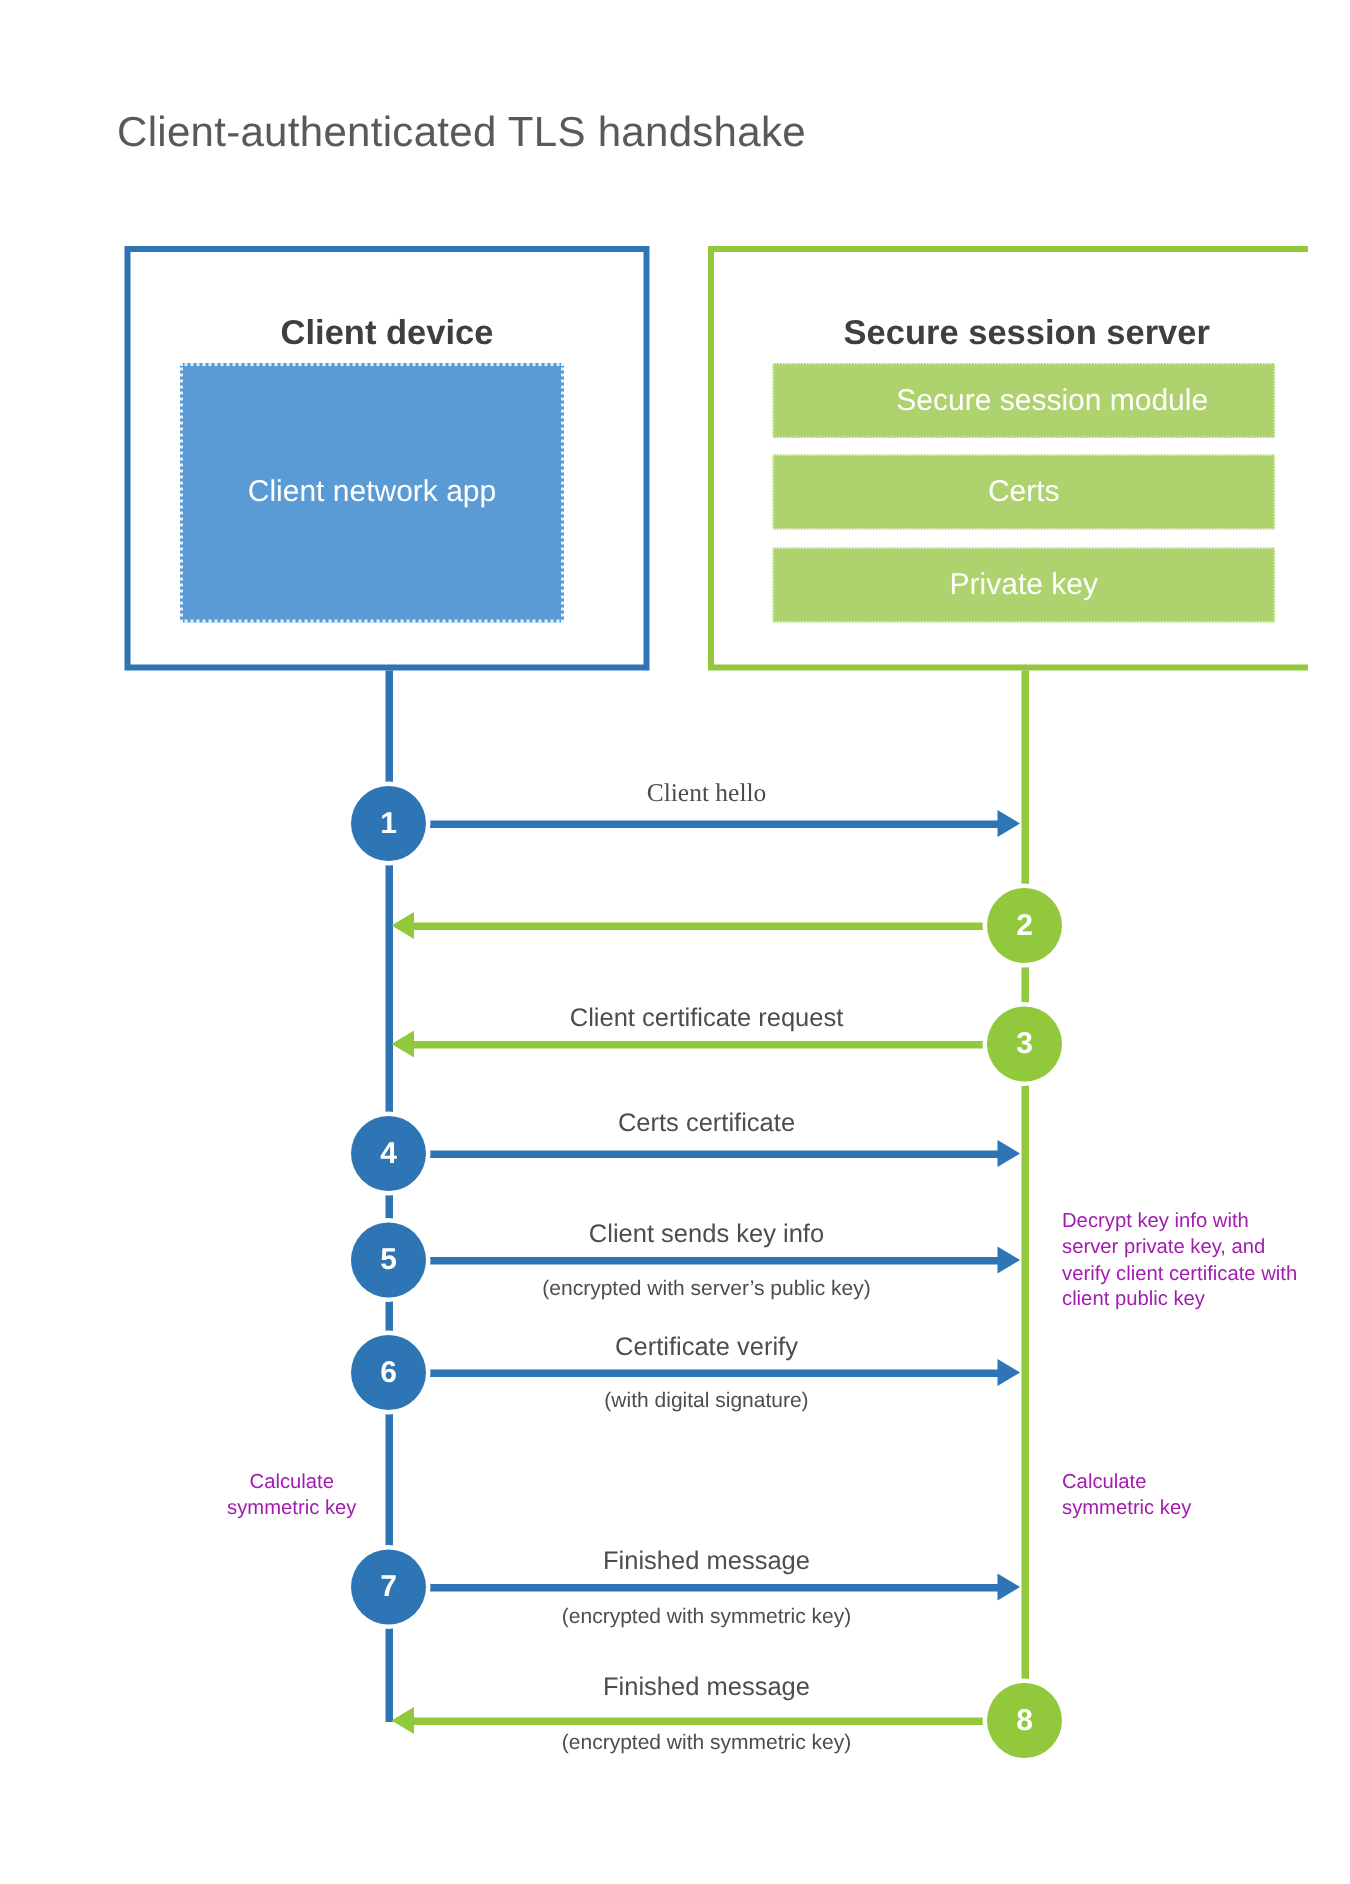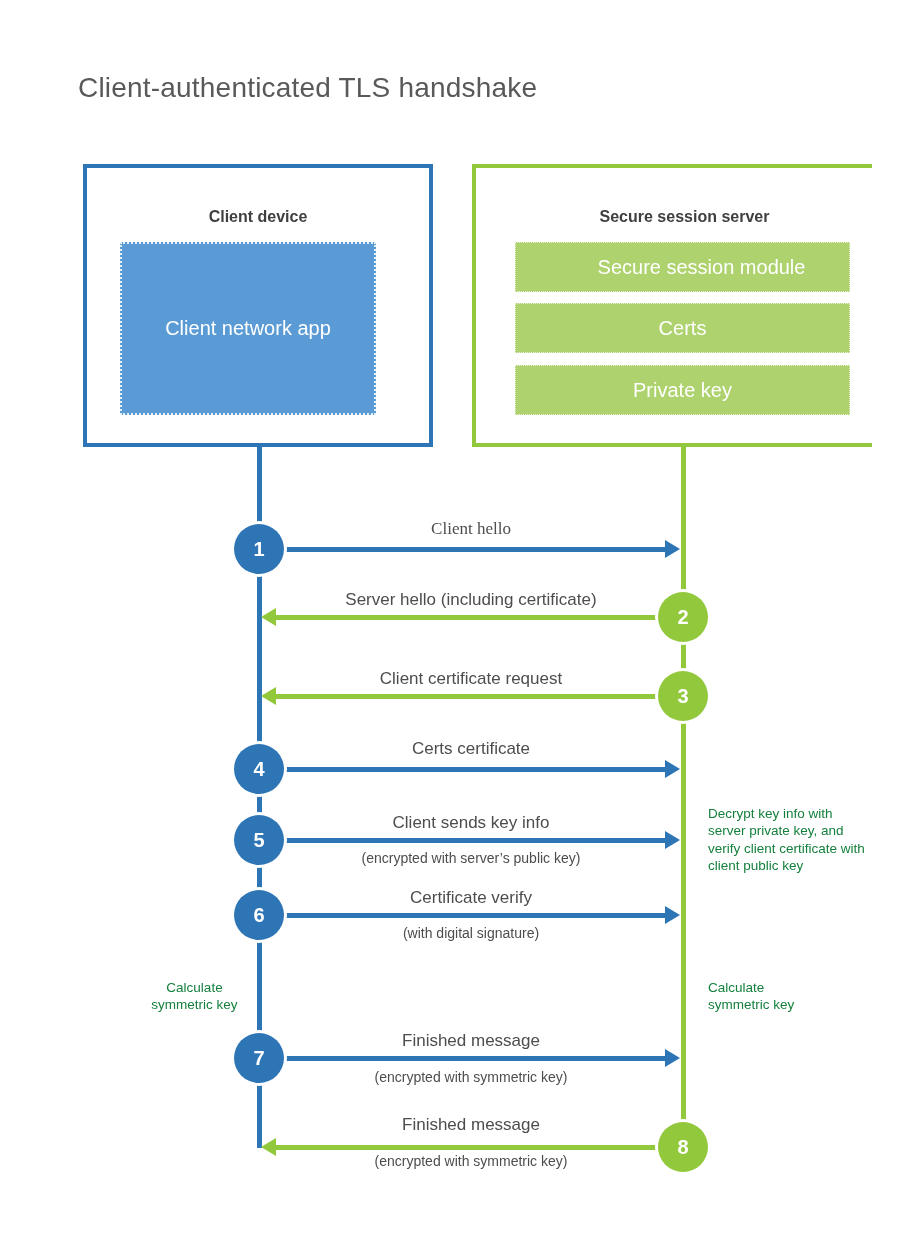--- a/index.html
+++ b/index.html
@@ -12,21 +12,21 @@
   .title {
     position:absolute; left:36px; top:30px;
     font-size:28px; font-weight:300; color:#595959; letter-spacing:0.2px;
   }
   
   .actor-box { position:absolute; top:122px; height:283px; background:#fff; }
   .client-box { left:41px; width:350px; border:4px solid #2E75B6; }
   .server-box { left:430px; width:425px; border:4px solid #92C83C; }
   .actor-title {
     position:absolute; left:0; right:0; top:26px; text-align:center;
-    font-size:16px; font-weight:bold; color:#3F3F3F;
+    font-size:23px; font-weight:bold; color:#3F3F3F;
   }
   .app-box {
     position:absolute; left:78px; top:200px; width:256px; height:173px;
     background:#5B9BD5; border:2px dotted rgba(255,255,255,0.85);
     display:flex; align-items:center; justify-content:center;
   }
   .app-box .app-label {
     width:175px; text-align:center; color:#ffffff; font-size:20px; line-height:1.45;
   }
   .module-bar {
@@ -61,21 +61,21 @@
            border-top:9px solid transparent; border-bottom:9px solid transparent; }
   .ahead.right { border-left:15px solid #2E75B6; left:623px; }
   .ahead.left  { border-right:15px solid #92C83C; left:219px; }
   
   .msg {
     position:absolute; left:217px; width:424px; text-align:center;
     font-size:17px; color:#4D4D4D;
   }
   .msg.sub { font-size:14px; }
   
-  .note { position:absolute; font-size:13.5px; color:#15803d; line-height:1.28; }
+  .note { position:absolute; font-size:13.5px; color:#a21caf; line-height:1.28; }
   .note-server { left:666px; top:763px; width:164px; text-align:left; }
   .calc-left   { left:95px;  top:937px; width:115px; text-align:center; }
   .calc-right  { left:666px; top:937px; width:115px; text-align:left; }
 </style>
 </head>
 <body>
 
 <div class="canvas">
 
   <div class="title">Client-authenticated TLS handshake</div>
@@ -95,21 +95,20 @@
   <div class="module-bar bar-2">Certs</div>
 
   <div class="lifeline blue"></div>
   <div class="lifeline green"></div>
 
   <div class="msg" style="top:477px;font-family:Liberation Serif, serif;">Client hello</div>
   <div class="aline blue" style="top:505px;"></div>
   <div class="ahead right" style="top:498px;"></div>
   <div class="circle blue c1">1</div>
 
-  <div class="msg" style="top:548px;">Server hello (including certificate)</div>
   <div class="aline green" style="top:573px;"></div>
   <div class="ahead left" style="top:566px;"></div>
   <div class="circle green c2">2</div>
 
   <div class="msg" style="top:627px;">Client certificate request</div>
   <div class="aline green" style="top:652px;"></div>
   <div class="ahead left" style="top:645px;"></div>
   <div class="circle green c3">3</div>
 
   <div class="msg" style="top:697px;">Certs certificate</div>

